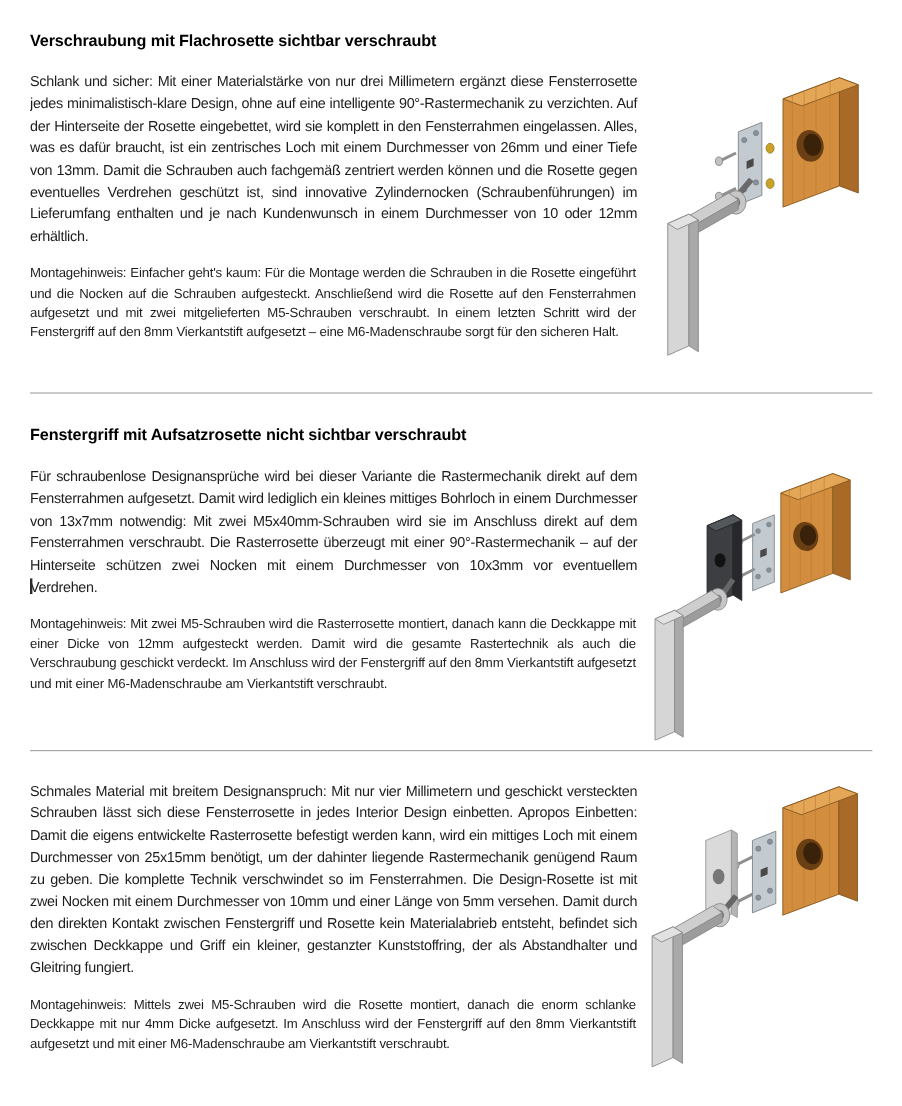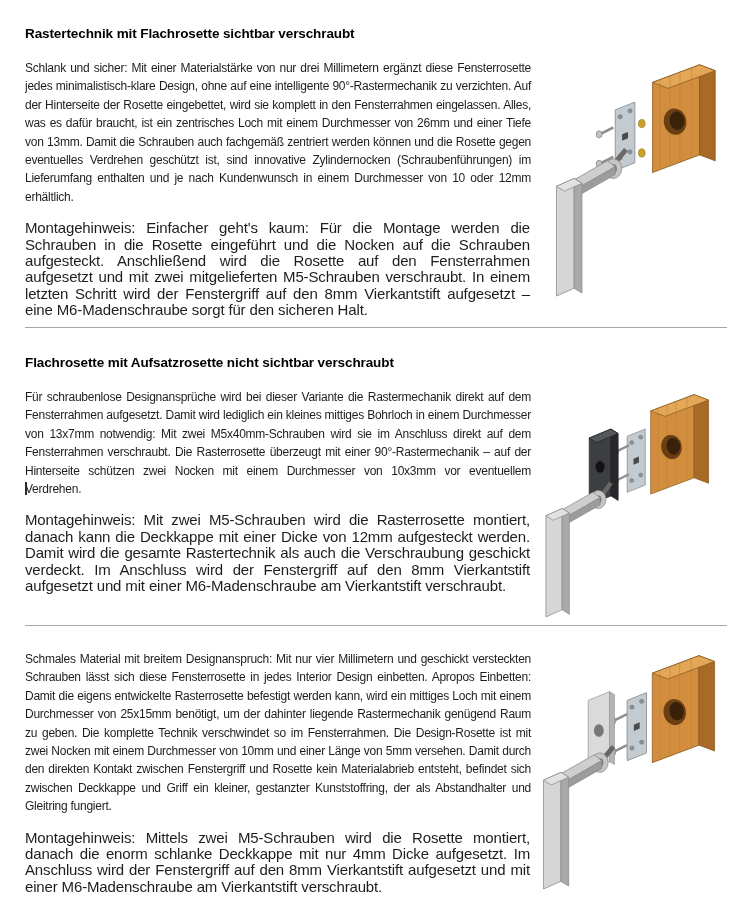--- a/index.html
+++ b/index.html
@@ -18,21 +18,21 @@
     margin: 0 0 17px 0; font-size: 13.5px; line-height: 16px;
     font-weight: 700; color: #000000; letter-spacing: -0.1px;
   }
   .row { display: flex; }
   .text-col { flex: 0 0 506px; width: 506px; position: relative; }
   .body-text {
     margin: 0; font-size: 12px; line-height: 18.4px;
     text-align: justify; letter-spacing: -0.25px; color: #1d1d1d;
   }
   .montage-text {
-    margin: 14px 1px 0 0; font-size: 15px; line-height: 16.4px;
+    margin: 14px 1px 0 0; font-size: 11px; line-height: 16.4px;
     text-align: justify; letter-spacing: -0.15px; color: #1d1d1d;
   }
   .illustration-col { flex: 1; display: flex; justify-content: center; align-items: flex-start; }
   .illustration-col svg { margin-top: -6px; }
   .caret {
     position: absolute; left: 0; top: 94px; width: 1.5px; height: 13px;
     background: #2b2b2b;
   }
 </style>
 </head>
@@ -68,21 +68,21 @@
       <circle cx="5" cy="57" r="2.2" fill="#89929a" stroke="#6a7178" stroke-width="0.5"></circle>
       <circle cx="15" cy="51" r="2.2" fill="#89929a" stroke="#6a7178" stroke-width="0.5"></circle>
       <polygon points="7,33 13,30.5 13,37 7,39.5" fill="#4a4a4a"></polygon>
     </g>
   </defs>
 </svg>
 
 <div class="page">
 
   <section class="product-section s1">
-    <h2 class="section-heading">Rastertechnik mit Flachrosette sichtbar verschraubt</h2>
+    <h2 class="section-heading">Verschraubung mit Flachrosette sichtbar verschraubt</h2>
     <div class="row">
       <div class="text-col">
         <p class="body-text">Schlank und sicher: Mit einer Materialstärke von nur drei Millimetern ergänzt diese Fensterrosette jedes minimalistisch-klare Design, ohne auf eine intelligente 90°-Rastermechanik zu verzichten. Auf der Hinterseite der Rosette eingebettet, wird sie komplett in den Fensterrahmen eingelassen. Alles, was es dafür braucht, ist ein zentrisches Loch mit einem Durchmesser von 26mm und einer Tiefe von 13mm. Damit die Schrauben auch fachgemäß zentriert werden können und die Rosette gegen eventuelles Verdrehen geschützt ist, sind innovative Zylindernocken (Schraubenführungen) im Lieferumfang enthalten und je nach Kundenwunsch in einem Durchmesser von 10 oder 12mm erhältlich.</p>
         <p class="montage-text">Montagehinweis: Einfacher geht's kaum: Für die Montage werden die Schrauben in die Rosette eingeführt und die Nocken auf die Schrauben aufgesteckt. Anschließend wird die Rosette auf den Fensterrahmen aufgesetzt und mit zwei mitgelieferten M5-Schrauben verschraubt. In einem letzten Schritt wird der Fenstergriff auf den 8mm Vierkantstift aufgesetzt – eine M6-Madenschraube sorgt für den sicheren Halt.</p>
       </div>
       <div class="illustration-col">
         <svg viewBox="0 0 200 252" width="196" height="247">
           <use href="#g-wood" transform="translate(118,8)"></use>
           <ellipse cx="113" cy="72" rx="3.4" ry="4.2" fill="#c9a227" stroke="#8c701c" stroke-width="0.6"></ellipse>
           <ellipse cx="113" cy="102" rx="3.4" ry="4.2" fill="#c9a227" stroke="#8c701c" stroke-width="0.6"></ellipse>
@@ -92,21 +92,21 @@
           <polygon points="84,110 95,97 99,100 88,113" fill="#6a6a6a"></polygon>
           <use href="#g-handle" transform="translate(26,128)"></use>
         </svg>
       </div>
     </div>
   </section>
 
   <hr class="divider">
 
   <section class="product-section s2">
-    <h2 class="section-heading">Flachrosette mit Aufsatzrosette nicht sichtbar verschraubt</h2>
+    <h2 class="section-heading">Fenstergriff mit Aufsatzrosette nicht sichtbar verschraubt</h2>
     <div class="row">
       <div class="text-col">
         <p class="body-text">Für schraubenlose Designansprüche wird bei dieser Variante die Rastermechanik direkt auf dem Fensterrahmen aufgesetzt. Damit wird lediglich ein kleines mittiges Bohrloch in einem Durchmesser von 13x7mm notwendig: Mit zwei M5x40mm-Schrauben wird sie im Anschluss direkt auf dem Fensterrahmen verschraubt. Die Rasterrosette überzeugt mit einer 90°-Rastermechanik – auf der Hinterseite schützen zwei Nocken mit einem Durchmesser von 10x3mm vor eventuellem Verdrehen.</p>
         <span class="caret"></span>
         <p class="montage-text">Montagehinweis: Mit zwei M5-Schrauben wird die Rasterrosette montiert, danach kann die Deckkappe mit einer Dicke von 12mm aufgesteckt werden. Damit wird die gesamte Rastertechnik als auch die Verschraubung geschickt verdeckt. Im Anschluss wird der Fenstergriff auf den 8mm Vierkantstift aufgesetzt und mit einer M6-Madenschraube am Vierkantstift verschraubt.</p>
       </div>
       <div class="illustration-col">
         <svg viewBox="0 0 200 260" width="196" height="235">
           <use href="#g-wood" transform="translate(118,10)"></use>
           <use href="#g-plate" transform="translate(98,52)"></use>

